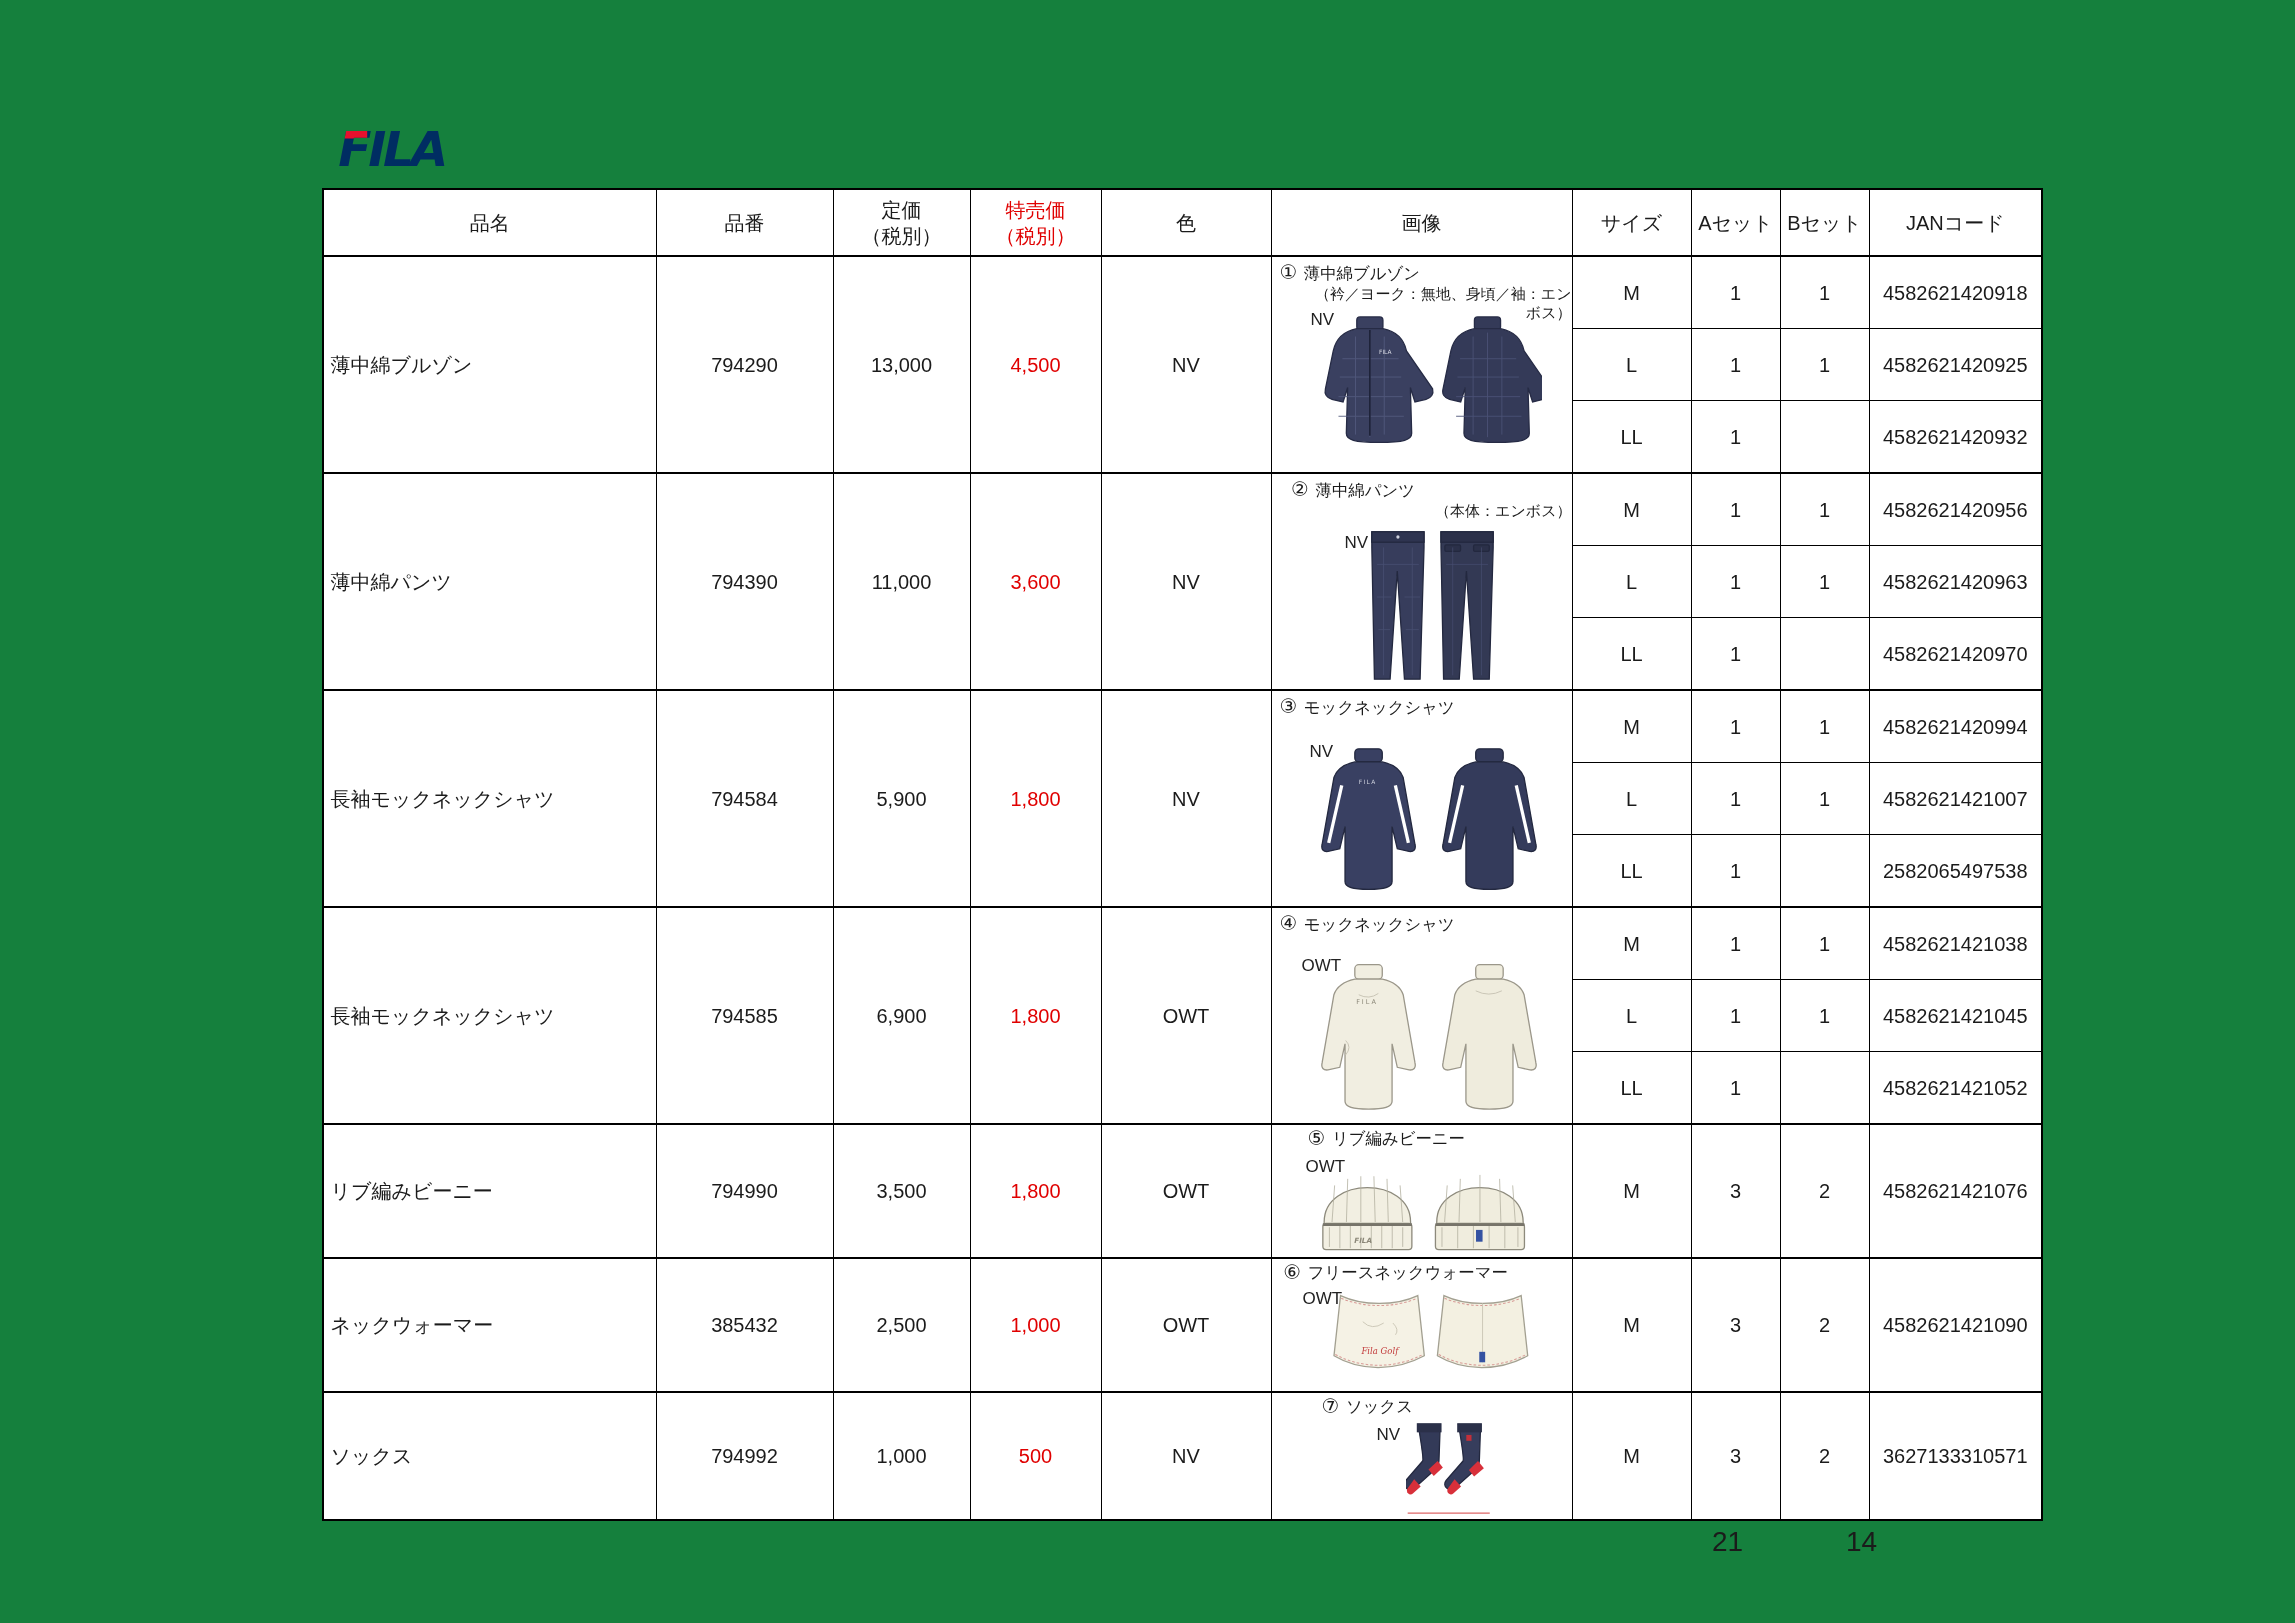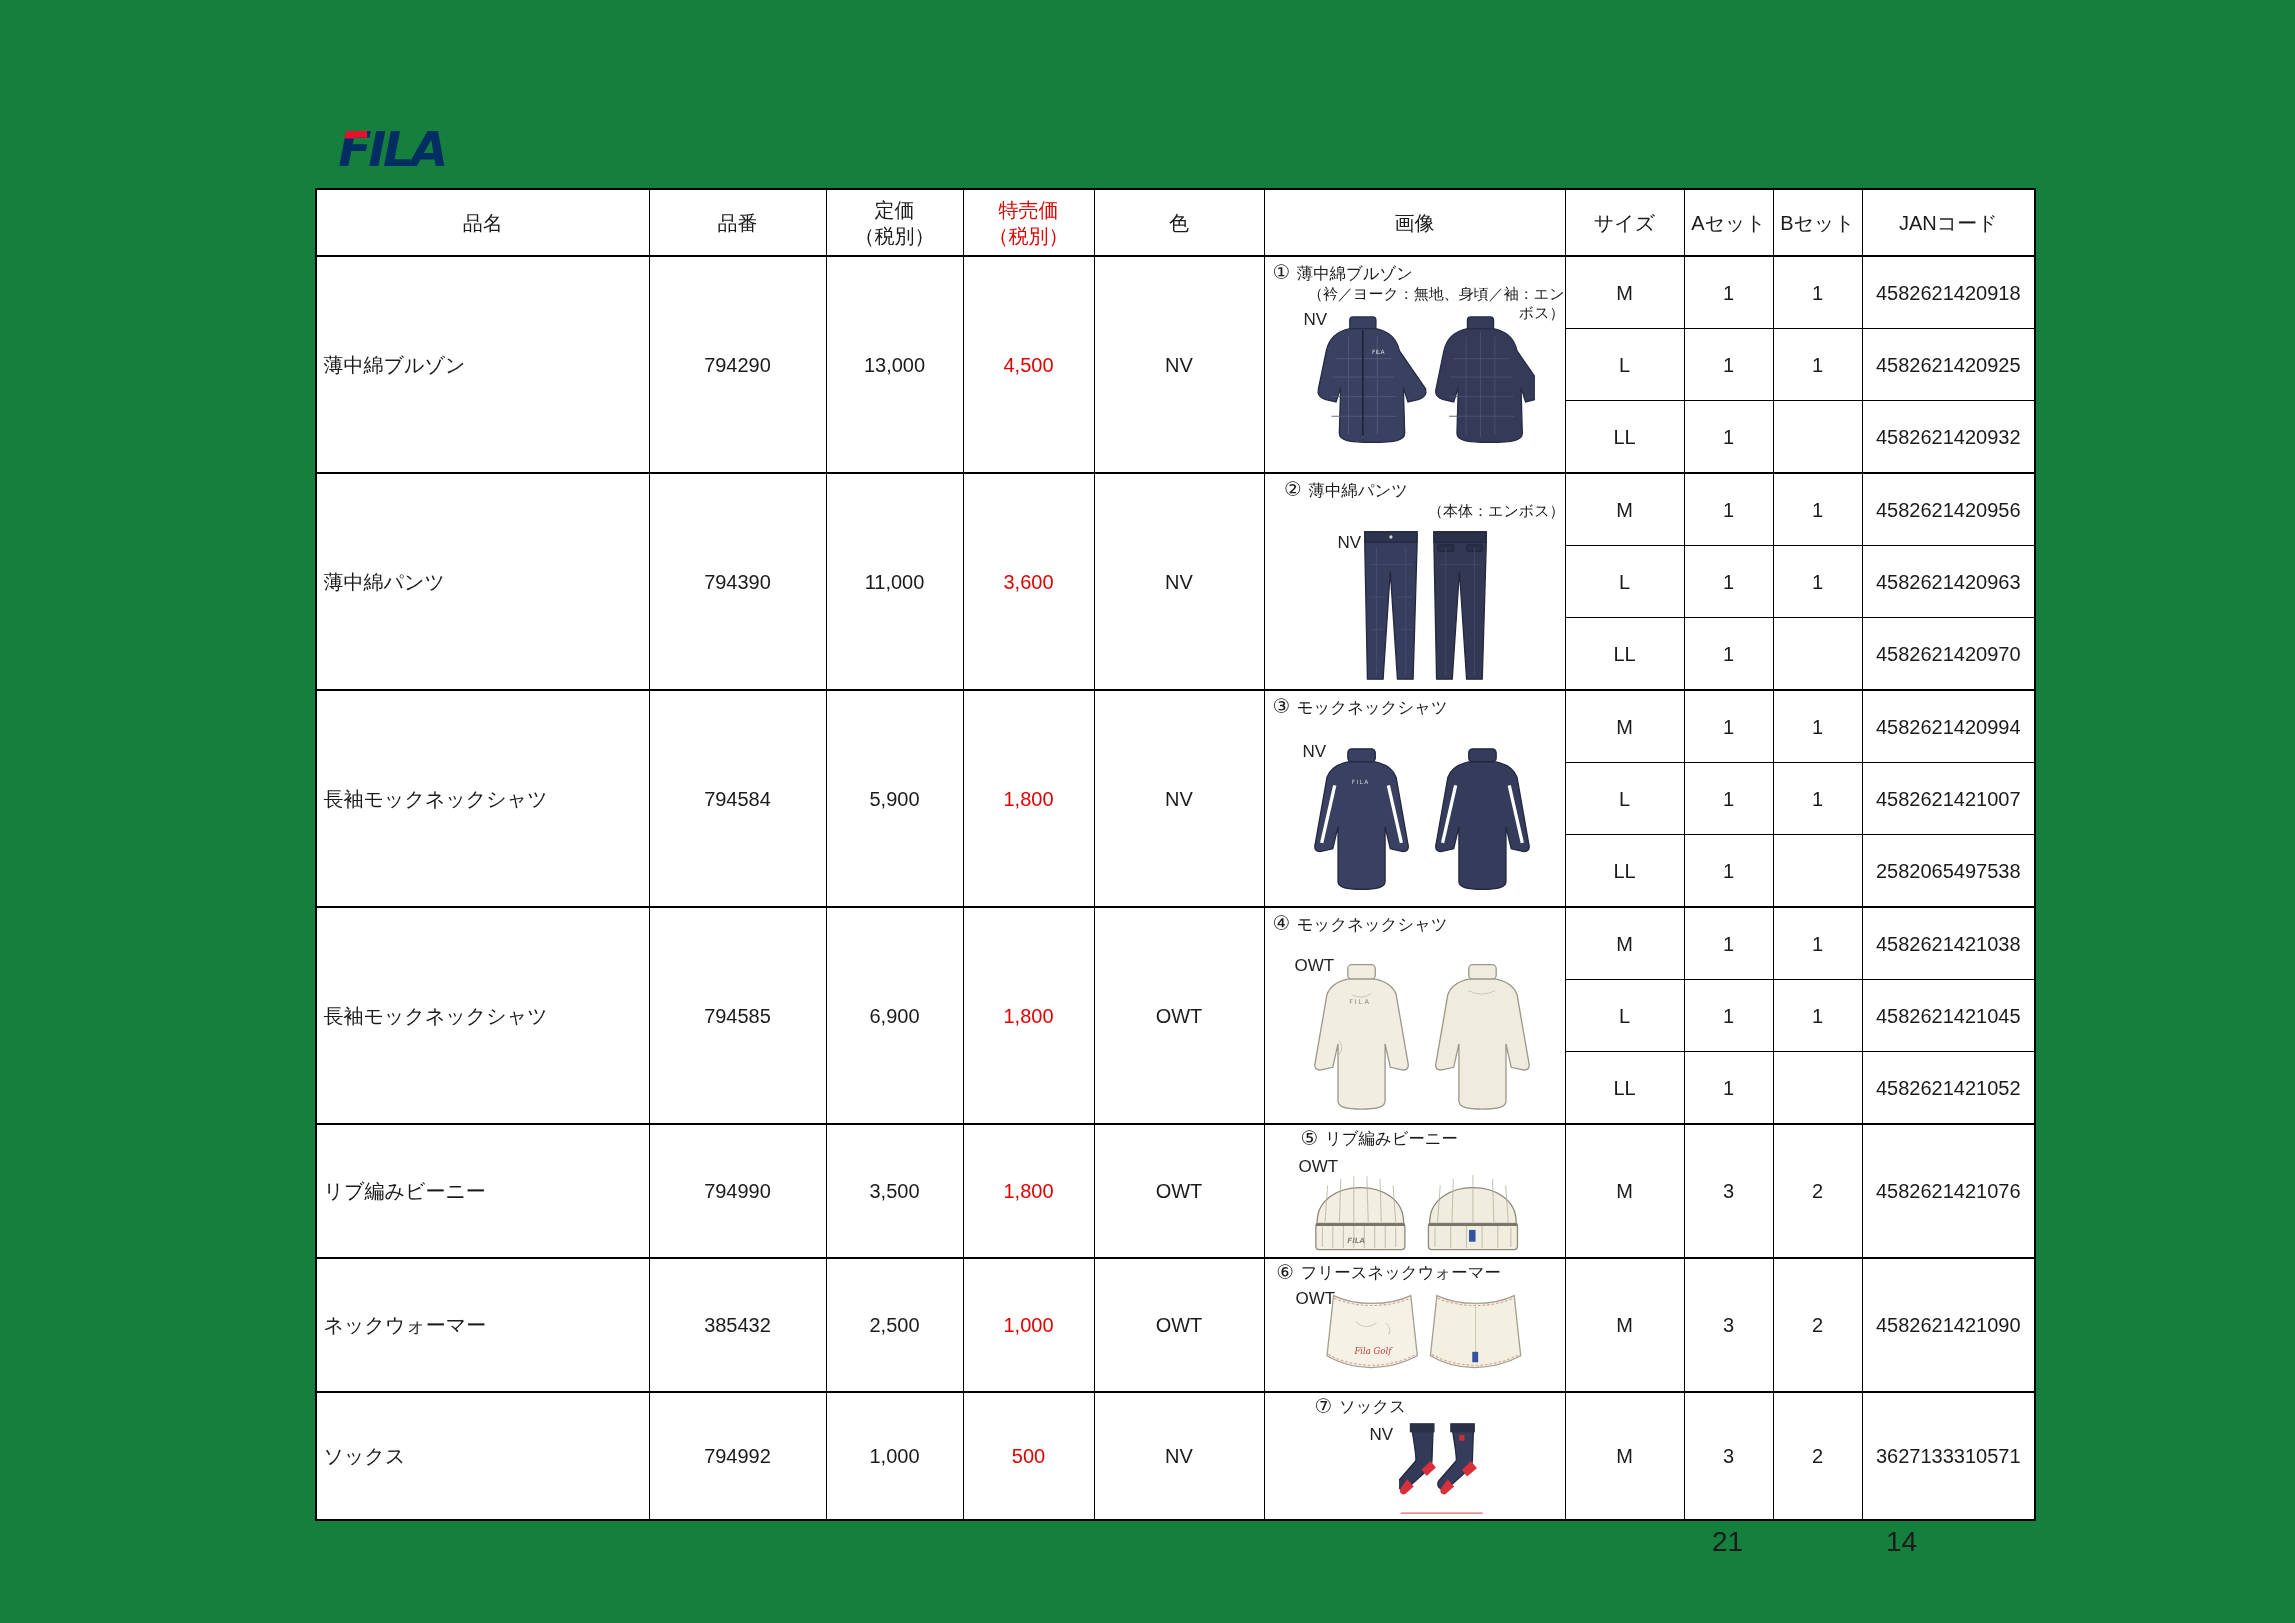--- a/index.html
+++ b/index.html
@@ -2,21 +2,21 @@
 <html style="font-size:10.5px"><head>
 <meta charset="utf-8">
 <style>
   html,body{margin:0;padding:0;background:#fff;}
   .page{position:relative;width:2295px;height:1623px;background:#15803d;
         font-family:"Liberation Sans","DejaVu Sans",sans-serif;color:#1b1b1b;overflow:hidden;}
   .page-title{position:absolute;top:132px;left:0;width:100%;text-align:center;
         font-size:21.6px;font-weight:bold;letter-spacing:0.7px;}
   .logo{position:absolute;left:337px;top:120px;width:128px;height:54px;}
   
-  table.sheet{position:absolute;left:315px;top:188px;width:1719px;
+  table.sheet{position:absolute;left:322px;top:188px;width:1719px;
         border-collapse:collapse;table-layout:fixed;border:2.6px solid #000;}
   .sheet th,.sheet td{border:1.3px solid #000;padding:0;text-align:center;vertical-align:middle;
         font-size:20px;font-weight:400;line-height:1.3;background:#fff;}
   .sheet thead th{height:65px;border-bottom:2px solid #000;}
   tr.gstart>td{border-top:2px solid #000;}
   td.h109{height:71px;}
   tr.single-205>td{height:132px;}
   tr.single-196>td{height:126px;}
   td.c-name{text-align:left;padding-left:6.5px;}
   .red{color:#e00000;font-weight:bold;}
@@ -24,21 +24,21 @@
   td.c-img{position:relative;text-align:left;vertical-align:top;overflow:hidden;}
   .cap{display:flex;align-items:flex-start;gap:6.5px;padding-top:6.5px;font-size:16.4px;line-height:1.2;}
   .cap .num{font-size:20px;line-height:1;position:relative;top:-1.3px;}
   .cap-detail{font-size:15px;padding-left:34px;line-height:1.3;text-align:right;}
   .clr-label{position:absolute;font-size:17px;color:#222;}
   .art{position:absolute;}
   
   .totals{position:absolute;top:1526px;left:315px;width:1719px;height:39px;font-size:28px;}
   .totals span{position:absolute;display:inline-block;width:89px;text-align:center;}
   .tot-a{left:1368px;}
-  .tot-b{left:1542px;}
+  .tot-b{left:1502px;}
 </style>
 </head>
 <body>
 
 <div class="page">
 
   <div class="logo">
     <svg width="128" height="54" viewBox="0 0 195 82">
       <defs>
           <clipPath id="fTop">

